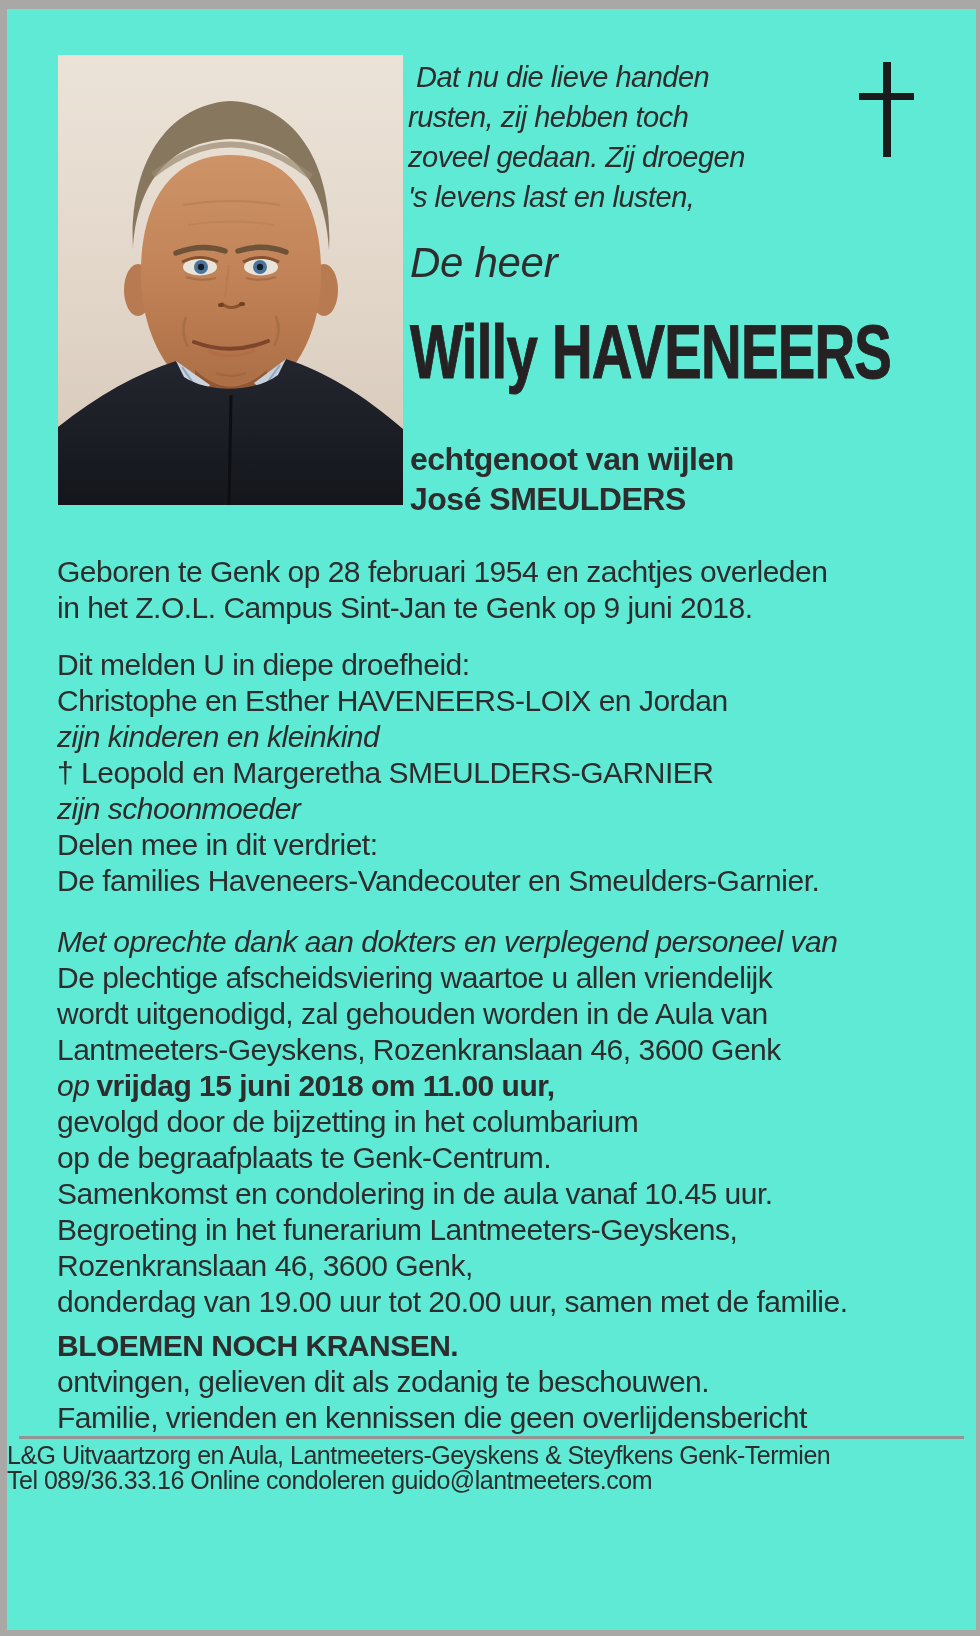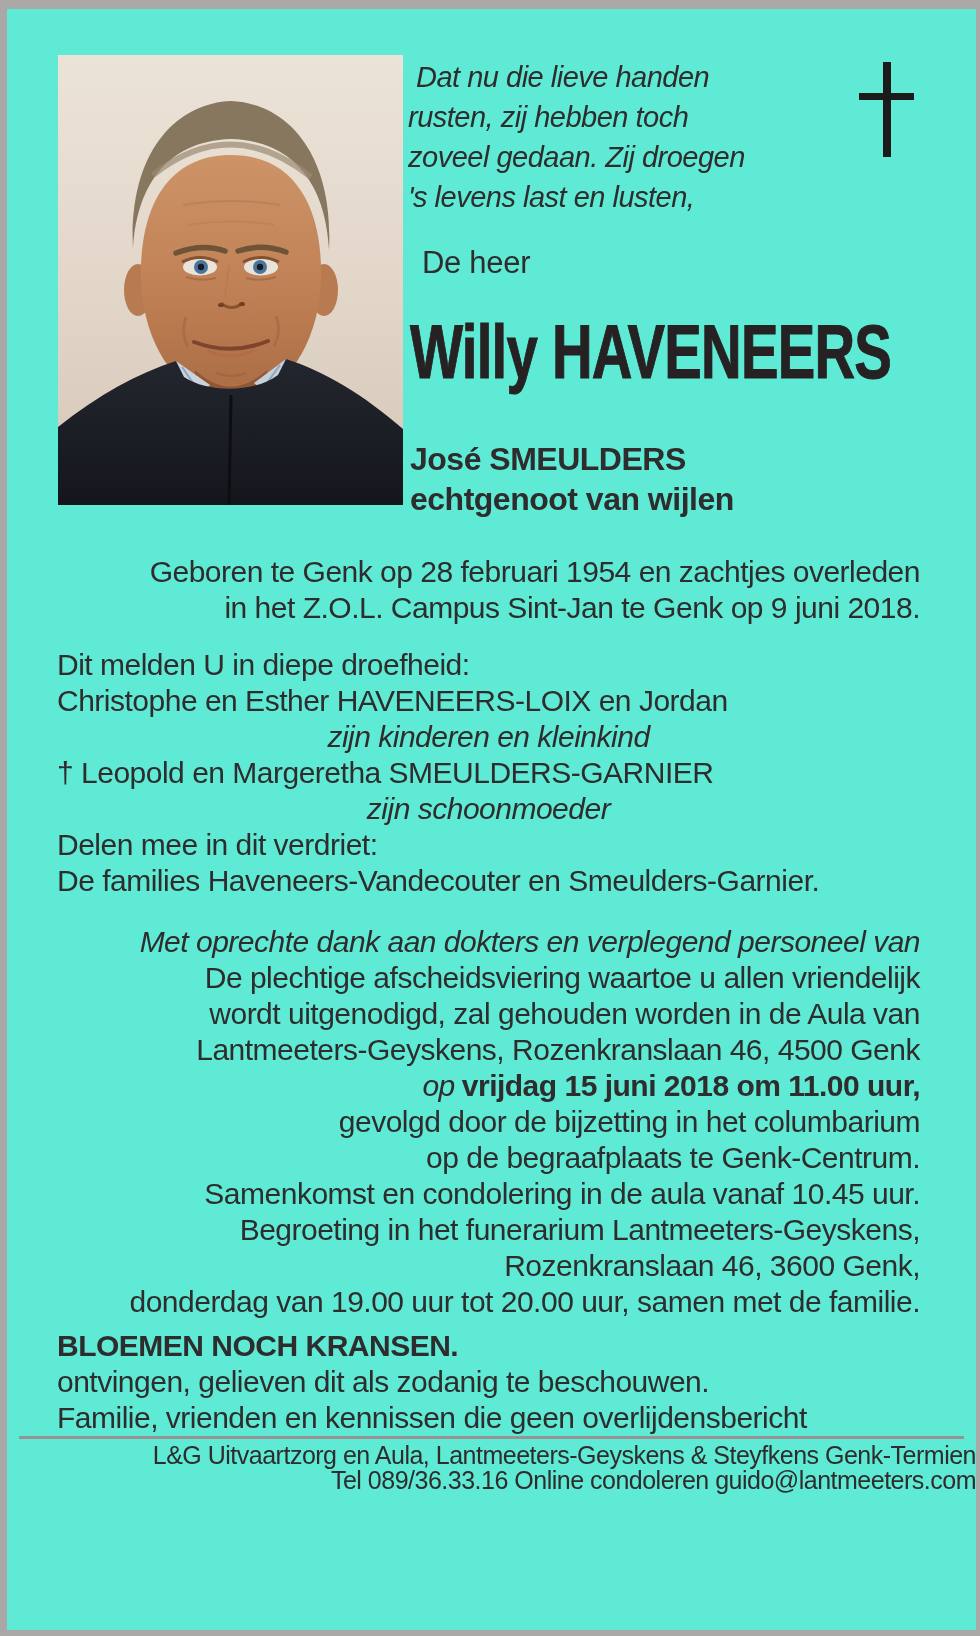--- a/index.html
+++ b/index.html
@@ -16,37 +16,37 @@
   }
   
   .header{position:relative;height:540px;}
   .photo{position:absolute;left:51px;top:46px;width:345px;height:450px;overflow:hidden;}
   .photo svg{display:block;}
   .cross{position:absolute;left:852px;top:53px;width:55px;height:95px;}
   .cross::before{content:"";position:absolute;left:24px;top:0;width:8px;height:95px;background:#1b1b1b;}
   .cross::after{content:"";position:absolute;left:0;top:31px;width:55px;height:7px;background:#1b1b1b;}
   .poem{position:absolute;left:401px;top:48px;font-size:29px;line-height:40px;font-style:italic;letter-spacing:-0.5px;white-space:nowrap;}
   .poem-line.first{padding-left:8px;}
-  .salutation{position:absolute;left:415px;top:238px;font-size:31px;line-height:31px;letter-spacing:-0.3px;}
+  .salutation{position:absolute;left:403px;top:238px;font-size:42px;line-height:31px;letter-spacing:-0.3px;font-style:italic;}
   .name{
     position:absolute;left:403px;top:305px;
     font-size:76px;line-height:76px;font-weight:bold;
     letter-spacing:-1px;white-space:nowrap;
     transform:scaleX(0.74);transform-origin:left top;
     -webkit-text-stroke:1px #262223;
     color:#262223;
   }
   .spouse{position:absolute;left:403px;top:430px;font-size:32px;line-height:40px;font-weight:bold;letter-spacing:-0.5px;white-space:nowrap;}
   
   .txt{font-size:30px;line-height:36px;letter-spacing:-0.5px;padding-left:50px;padding-right:56px;}
   .txt > div{white-space:nowrap;}
-  .center{text-align:right;}
+  .center{text-align:left;}
   .i{font-style:italic;}
   .b{font-weight:bold;}
-  .r{text-align:center;}
+  .r{text-align:left;}
   .birth{margin-top:5px;}
   .announce{margin-top:21px;}
   .service{margin-top:25px;}
   .rouwadres{margin-top:20px;}
   .rouwadres .indent{padding-left:182px;}
   .flowers{margin-top:8px;}
   .date-prefix{padding-right:7px;font-style:italic;}
   .rule{margin:0 12px;height:3px;background:#949494;}
   .footer{margin-top:4px;font-size:25px;line-height:25px;letter-spacing:-0.5px;padding:0;}
   .footer > div{white-space:nowrap;}
@@ -124,22 +124,22 @@
       <div class="poem-line first">Dat nu die lieve handen</div>
       <div class="poem-line">rusten, zij hebben toch</div>
       <div class="poem-line">zoveel gedaan. Zij droegen</div>
       <div class="poem-line">'s levens last en lusten,</div>
     </div>
 
     <div class="salutation">De heer</div>
     <div class="name">Willy HAVENEERS</div>
 
     <div class="spouse">
+      <div>echtgenoot van wijlen</div>
       <div>José SMEULDERS</div>
-      <div>echtgenoot van wijlen</div>
     </div>
   </div>
 
   <div class="txt birth center">
     <div>Geboren te Genk op 28 februari 1954 en zachtjes overleden</div>
     <div>in het Z.O.L. Campus Sint-Jan te Genk op 9 juni 2018.</div>
   </div>
 
   <div class="txt announce">
     <div>Dit melden U in diepe droefheid:</div>
@@ -148,21 +148,21 @@
     <div>† Leopold en Margeretha SMEULDERS-GARNIER</div>
     <div class="r i">zijn schoonmoeder</div>
     <div>Delen mee in dit verdriet:</div>
     <div>De families Haveneers-Vandecouter en Smeulders-Garnier.</div>
   </div>
 
   <div class="txt service center">
     <div class="i">Met oprechte dank aan dokters en verplegend personeel van</div>
     <div>De plechtige afscheidsviering waartoe u allen vriendelijk</div>
     <div>wordt uitgenodigd, zal gehouden worden in de Aula van</div>
-    <div>Lantmeeters-Geyskens, Rozenkranslaan 46, 4500 Genk</div>
+    <div>Lantmeeters-Geyskens, Rozenkranslaan 46, 3600 Genk</div>
     <div><span class="date-prefix">op</span><b>vrijdag 15 juni 2018 om 11.00 uur,</b></div>
     <div>gevolgd door de bijzetting in het columbarium</div>
     <div>op de begraafplaats te Genk-Centrum.</div>
     <div>Samenkomst en condolering in de aula vanaf 10.45 uur.</div>
     <div>Begroeting in het funerarium Lantmeeters-Geyskens,</div>
     <div>Rozenkranslaan 46, 3600 Genk,</div>
     <div>donderdag van 19.00 uur tot 20.00 uur, samen met de familie.</div>
   </div>
 
 

